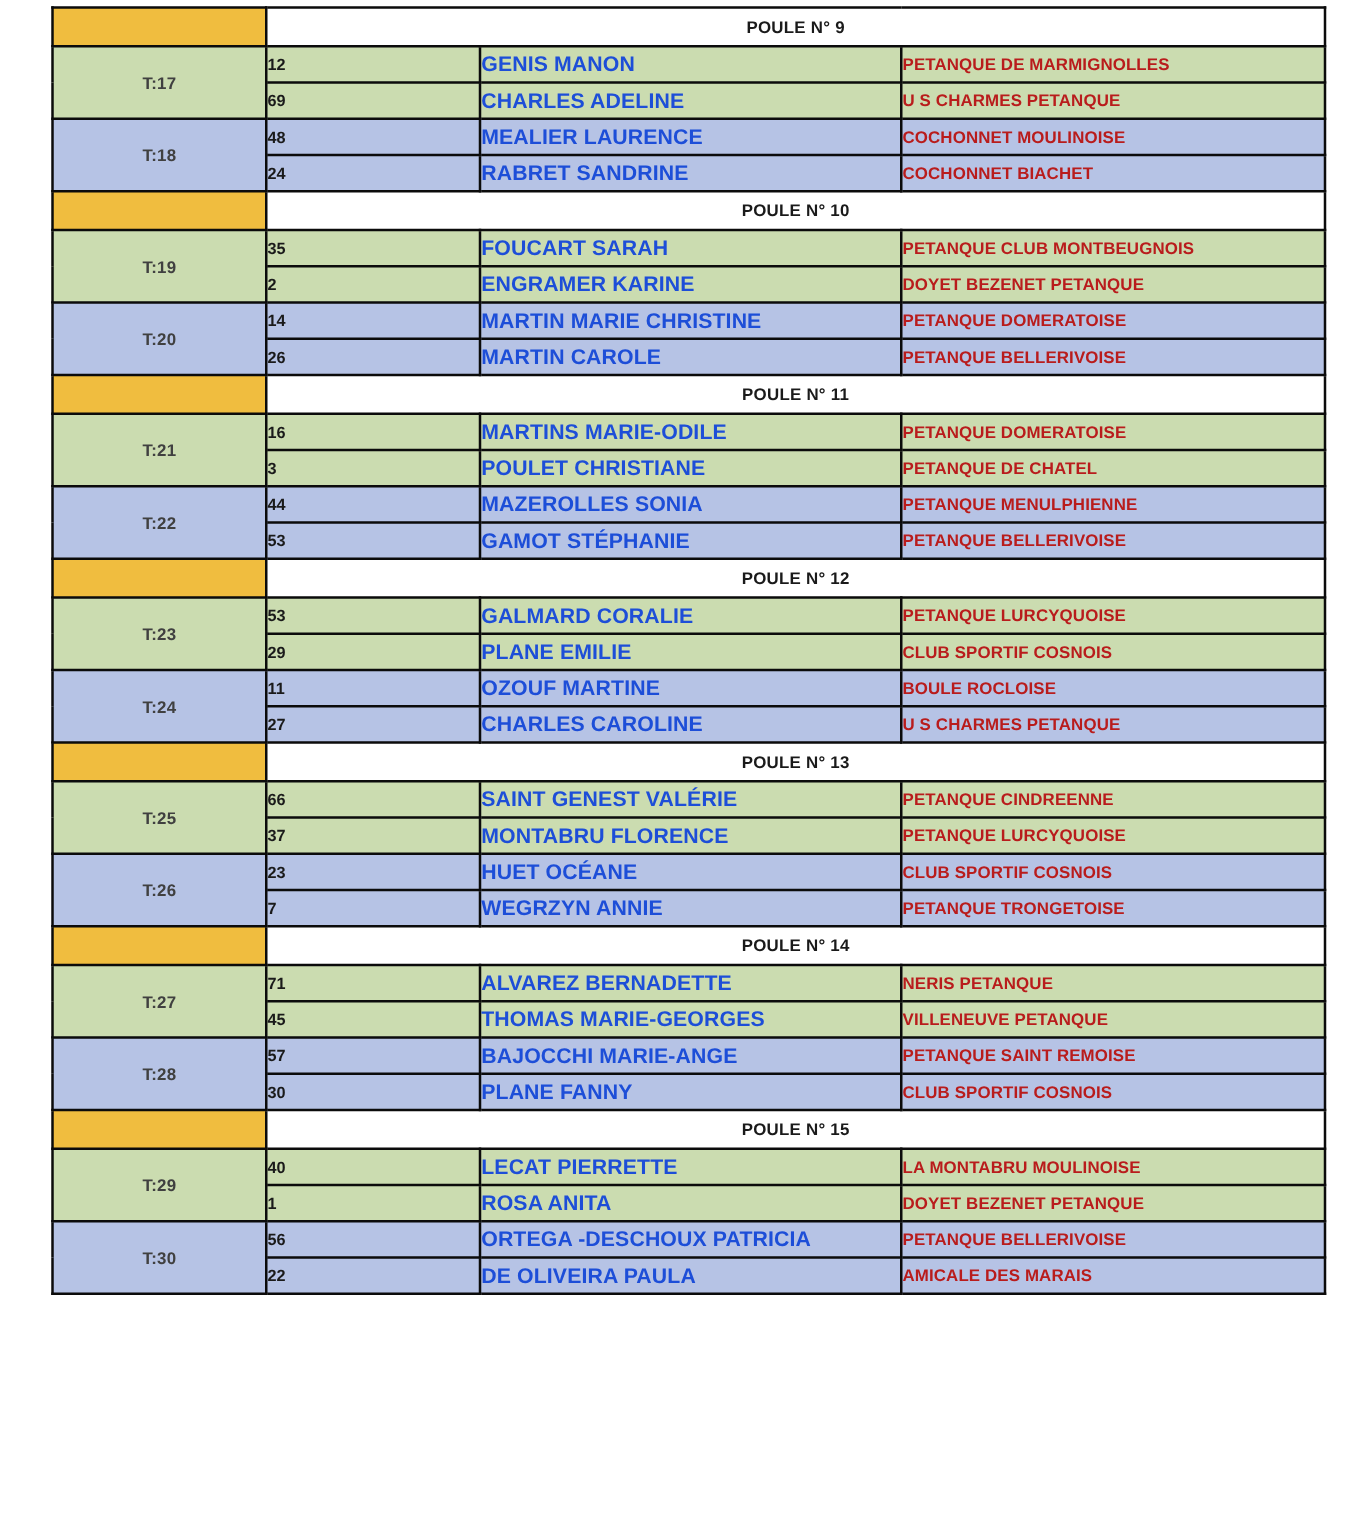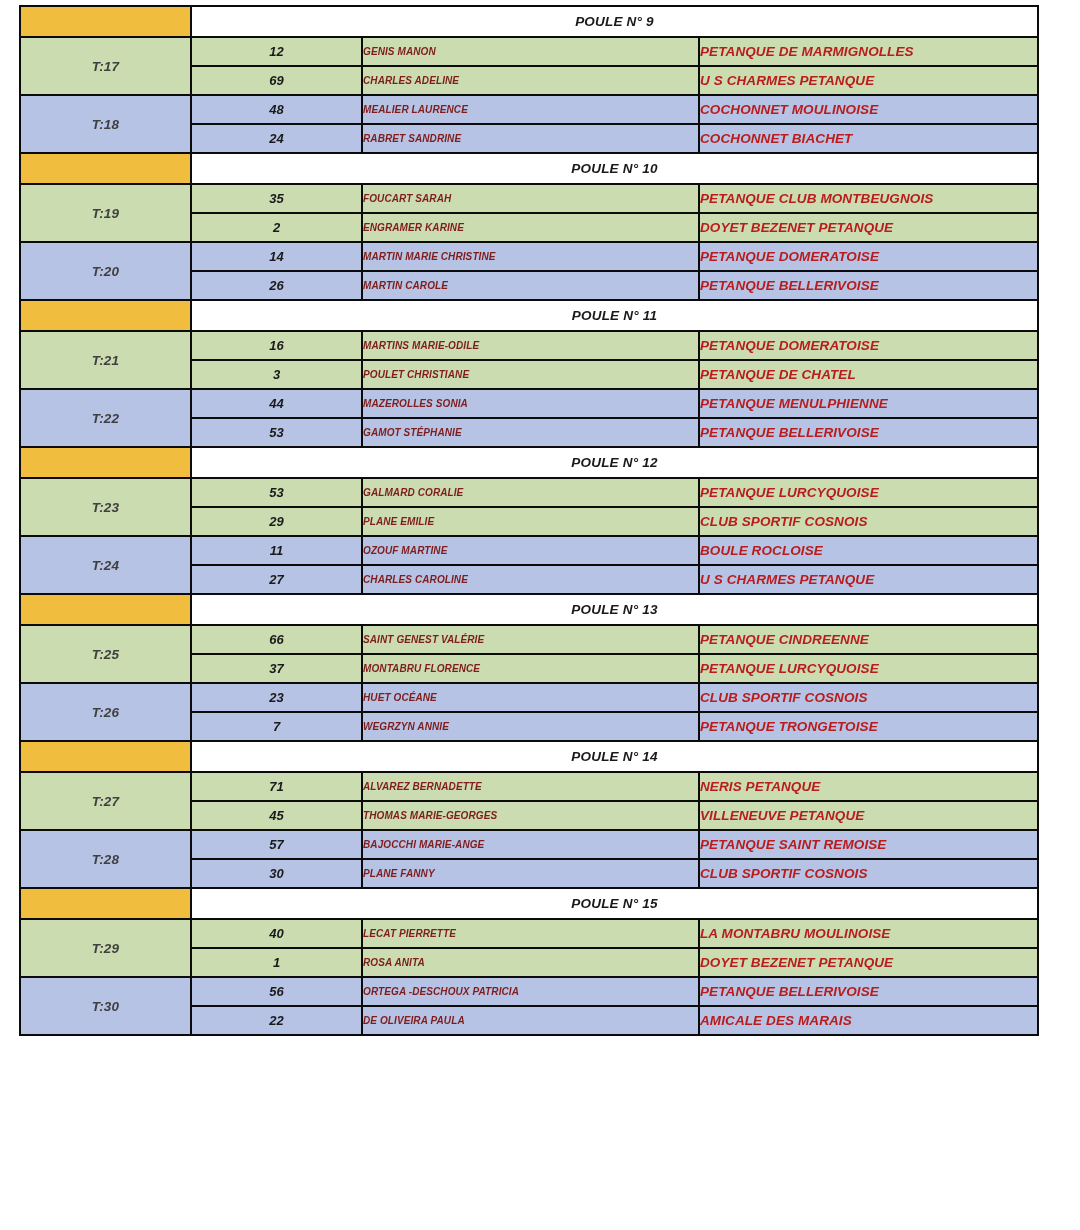--- a/index.html
+++ b/index.html
@@ -8,24 +8,23 @@
     background: #ffffff;
   }
   body {
     width: 1080px;
     height: 1230px;
     font-family: "Liberation Sans", sans-serif;
     overflow: hidden;
   }
   #sheet {
     position: absolute;
-    left: 19px;
+    left: 41px;
     top: 5px;
     width: 822px;
-    font-style: italic;
   }
   table.poules {
     border-collapse: collapse;
     table-layout: fixed;
     width: 1018px;
   }
   table.poules td {
     border: 2px solid #0b0b0b;
     padding: 0;
     height: 29px;
@@ -56,35 +55,34 @@
   
   td.slot {
     text-align: center;
     vertical-align: middle;
     font-size: 13.5px;
     font-weight: bold;
     color: #404040;
     letter-spacing: 0.2px;
   }
   td.num {
-    text-align: center;
     vertical-align: middle;
     font-size: 13px;
     font-weight: bold;
     color: #1a1a1a;
     border-width: 1px 2px 1px 2px;
     border-style: solid;
     border-color: #0b0b0b;
   }
   td.pname {
     text-align: left;
     vertical-align: middle;
-    font-size: 10px;
-    font-weight: bold;
-    color: #7f1d1d;
+    font-size: 17px;
+    font-weight: bold;
+    color: #1d4ed8;
     padding-left: 5px;
     letter-spacing: 0.1px;
     border-width: 1px 2px 1px 2px;
     border-style: solid;
     border-color: #0b0b0b;
   }
   td.club {
     text-align: left;
     vertical-align: middle;
     font-size: 13.5px;

